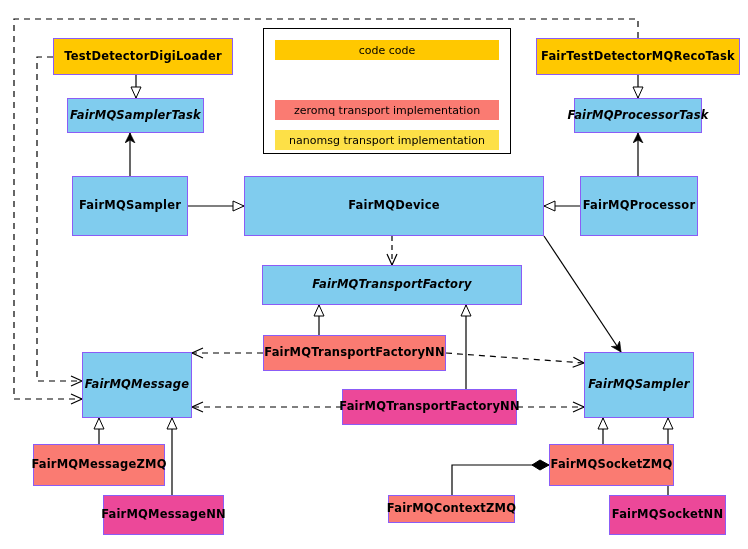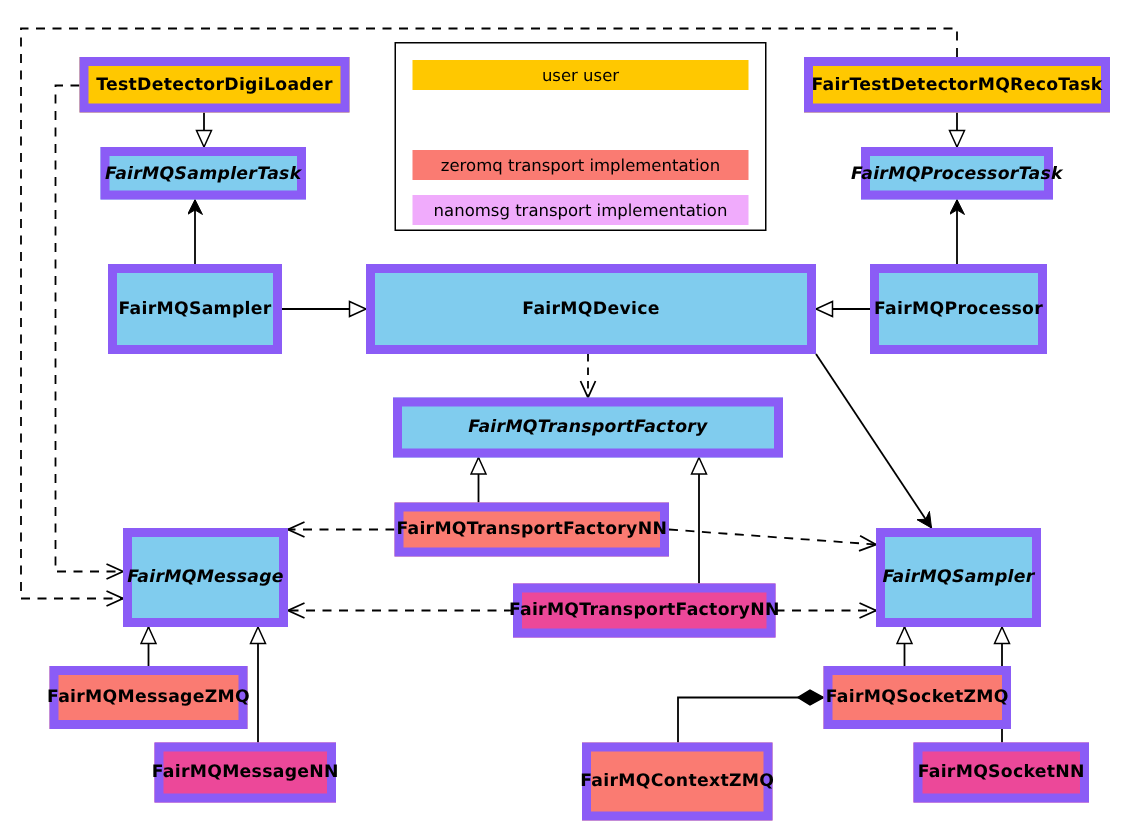--- a/index.html
+++ b/index.html
@@ -22,21 +22,21 @@
     position: absolute;
     left: 0;
     top: 0;
     width: 748px;
     height: 549px;
     pointer-events: none;
   }
   .node {
     position: absolute;
     box-sizing: border-box;
-    border: 6px solid #8b5cf6;
+    border: 1px solid #8b5cf6;
     display: flex;
     align-items: center;
     justify-content: center;
     text-align: center;
     font-size: 11.5px;
     font-weight: bold;
     color: #000000;
     line-height: 1.15;
     padding: 2px 4px;
     letter-spacing: 0.2px;
@@ -66,21 +66,21 @@
     align-items: center;
     justify-content: center;
     font-size: 11px;
     font-weight: normal;
     color: #000000;
     box-sizing: border-box;
   }
   .legend-row.user      { background: #ffc800; }
   .legend-row.framework { background: #80ccee; }
   .legend-row.zmq       { background: #fa7b72; }
-  .legend-row.nn        { background: #f0abfc; }
+  .legend-row.nn        { background: #fde047; }
 </style>
 </head>
 <body>
 
 <div id="diagram">
 
   <svg id="edges" viewBox="0 0 748 549" width="748" height="549" xmlns="http://www.w3.org/2000/svg">
     <defs>
       <marker id="hollow-tri" markerWidth="14" markerHeight="14" refX="12" refY="6" orient="auto" markerUnits="userSpaceOnUse">
         <path d="M1,1 L12,6 L1,11 z" fill="#ffffff" stroke="#000000" stroke-width="1"></path>
@@ -134,21 +134,21 @@
 
     <line x1="603" y1="444" x2="603" y2="418" stroke="#000000" stroke-width="1.2" marker-end="url(#hollow-tri)"></line>
 
     <line x1="668" y1="495" x2="668" y2="418" stroke="#000000" stroke-width="1.2" marker-end="url(#hollow-tri)"></line>
 
     <polyline points="452,495 452,465 549,465" fill="none" stroke="#000000" stroke-width="1.2" marker-end="url(#filled-diamond)"></polyline>
   </svg>
 
   <div id="legend-box">
     <div class="legend-row user" style="top:11px">
-      <span>user user</span>
+      <span>code code</span>
     </div>
     <div class="legend-row zmq" style="top:71px">
       <span>zeromq transport implementation</span>
     </div>
     <div class="legend-row nn" style="top:101px">
       <span>nanomsg transport implementation</span>
     </div>
   </div>
 
   <div class="node user" style="left:53px;top:38px;width:180px;height:37px">
@@ -208,17 +208,17 @@
   </div>
 
   <div class="node zmq" style="left:549px;top:444px;width:125px;height:42px">
     <span>FairMQSocketZMQ</span>
   </div>
 
   <div class="node nn" style="left:609px;top:495px;width:117px;height:40px">
     <span>FairMQSocketNN</span>
   </div>
 
-  <div class="node zmq" style="left:388px;top:495px;width:127px;height:52px">
+  <div class="node zmq" style="left:388px;top:495px;width:127px;height:28px">
     <span>FairMQContextZMQ</span>
   </div>
 
 </div>
 
 </body></html>

